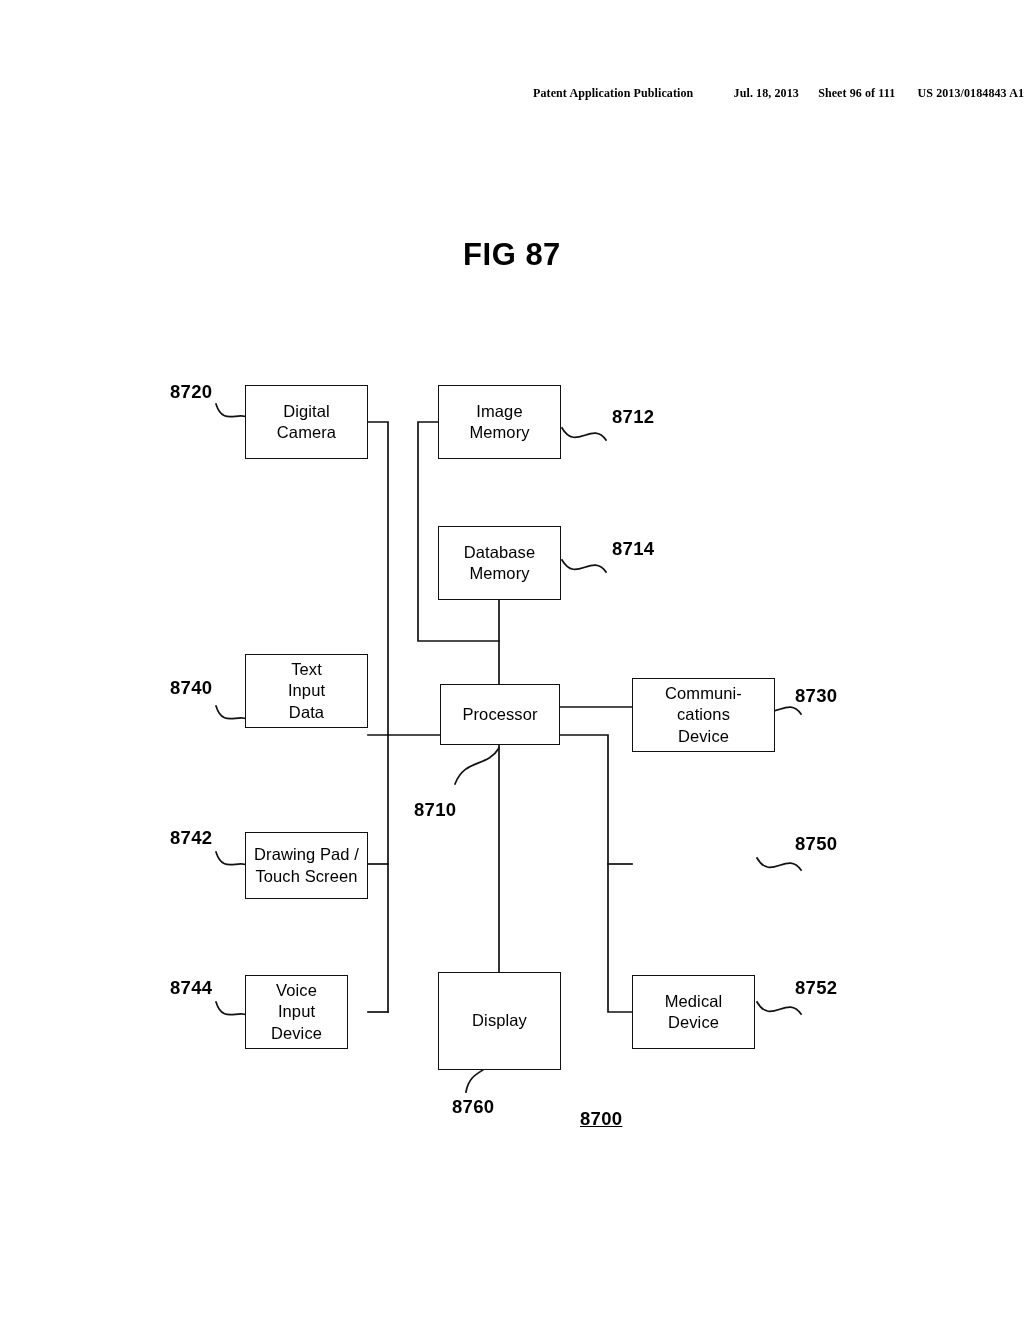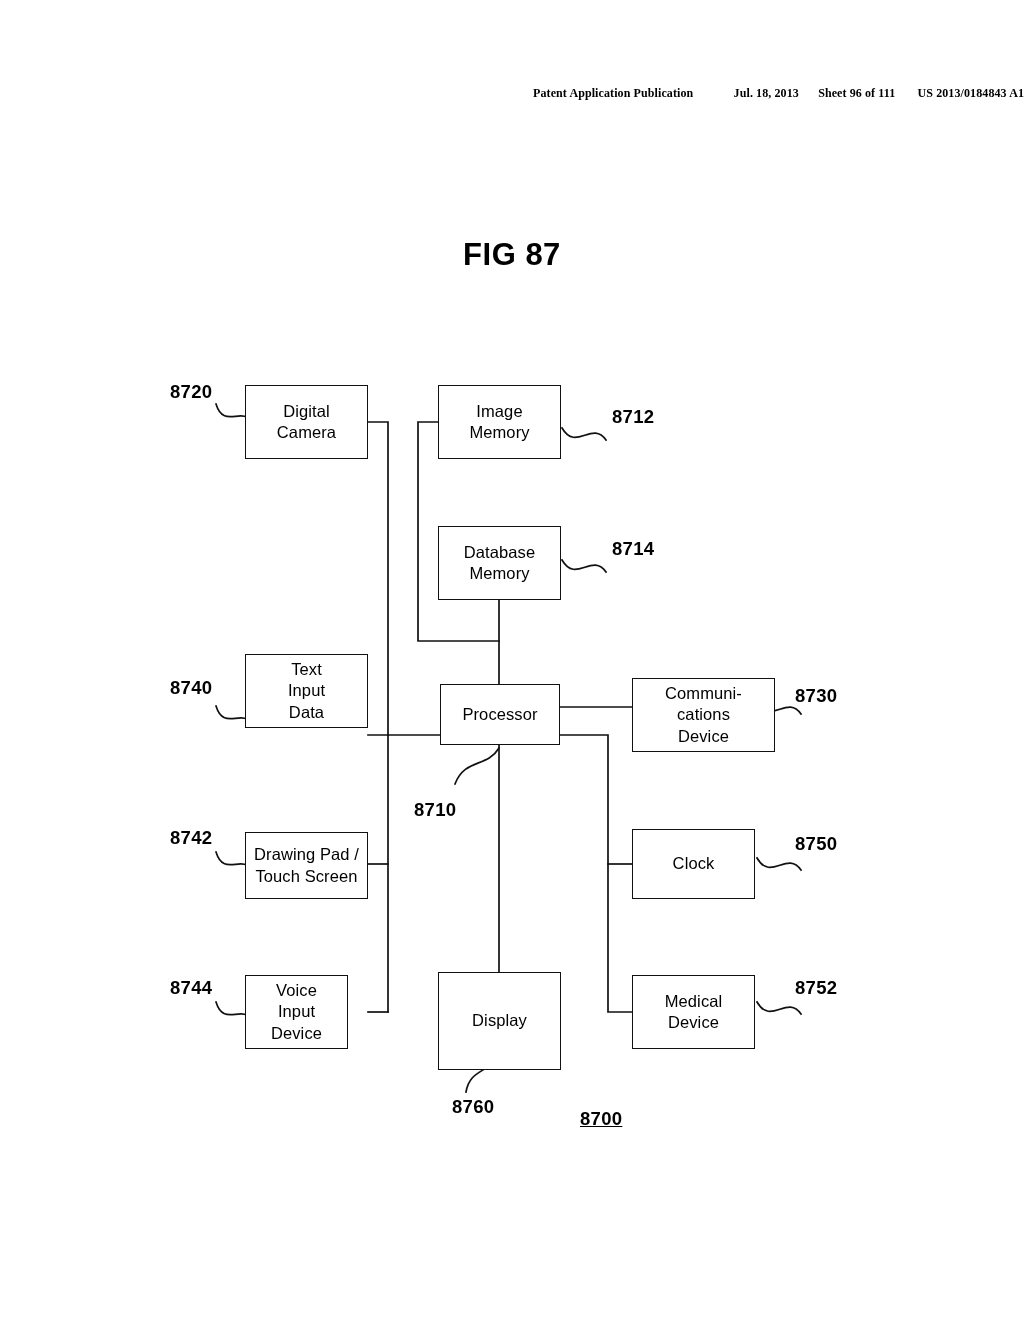--- a/index.html
+++ b/index.html
@@ -179,23 +179,20 @@
     <span class="block-label">Communi-
 cations
 Device</span>
   </div>
 
   <div class="block" style="left:245px; top:832px; width:123px; height:67px;">
     <span class="block-label">Drawing Pad /
 Touch Screen</span>
   </div>
 
-  <div class="block" style="left:632px; top:829px; width:123px; height:70px;">
-    <span class="block-label">Clock</span>
-  </div>
 
   <div class="block" style="left:245px; top:975px; width:103px; height:74px;">
     <span class="block-label">Voice
 Input
 Device</span>
   </div>
 
   <div class="block" style="left:438px; top:972px; width:123px; height:98px;">
     <span class="block-label">Display</span>
   </div>

